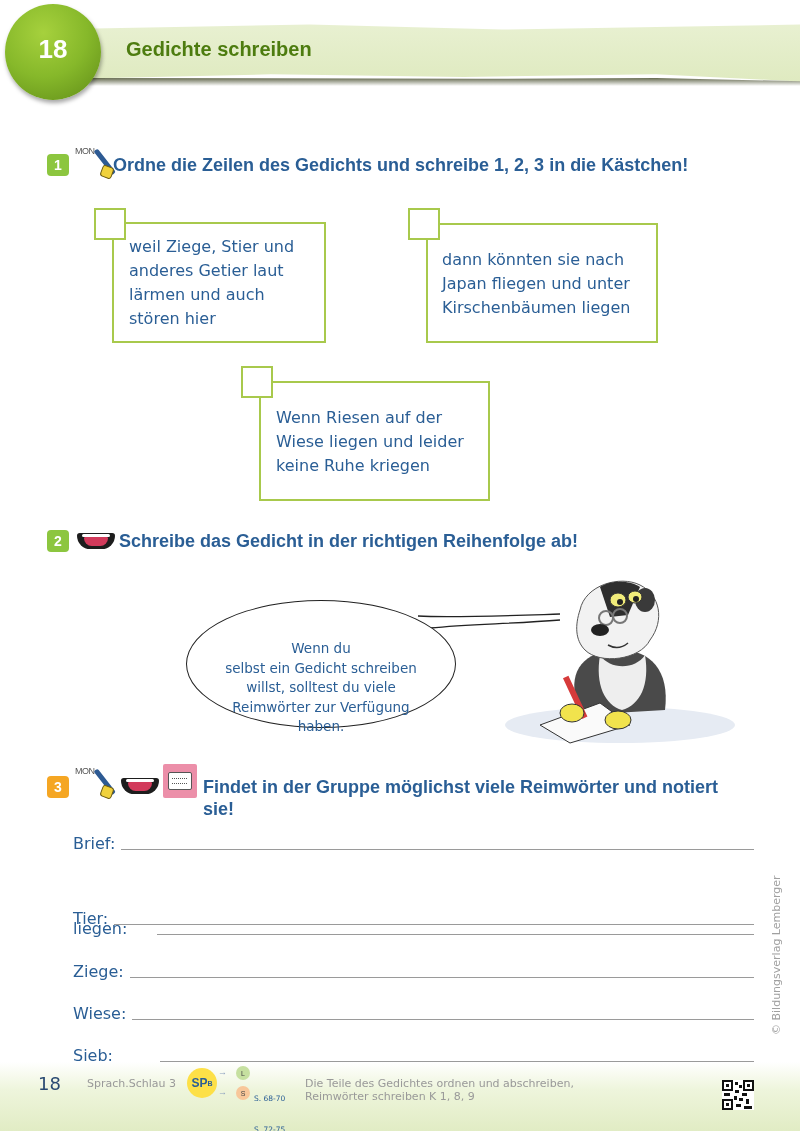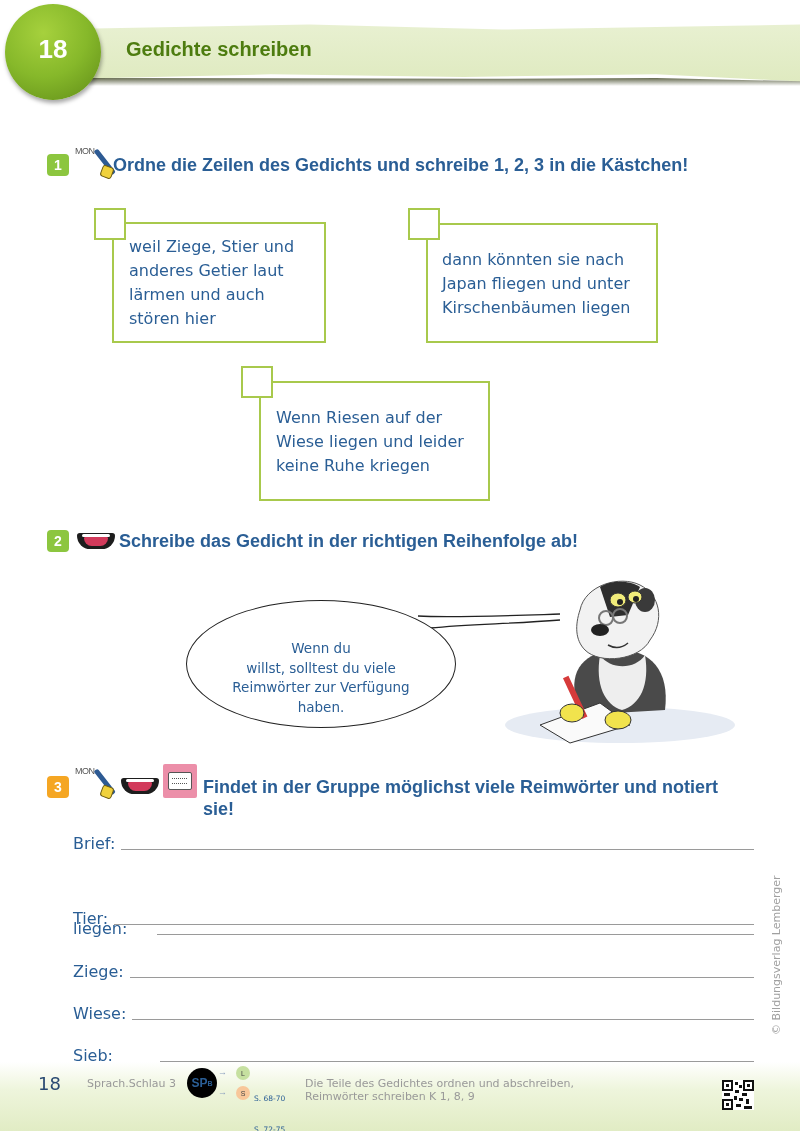--- a/index.html
+++ b/index.html
@@ -90,21 +90,21 @@
 
     
     .footer {
       position: absolute; left: 0; top: 1062px; width: 800px; height: 69px;
       background: linear-gradient(180deg, #ffffff 0%, #eef5dc 40%, #e1ecc4 100%);
     }
     .footer-page { position: absolute; left: 38px; top: 1073px; font-size: 18px; color: #2a4a72; font-family: "DejaVu Sans", sans-serif; }
     .footer-book { position: absolute; left: 87px; top: 1077px; font-size: 11px; color: #999; font-family: "DejaVu Sans", sans-serif; }
     .sp-circle {
       position: absolute; left: 187px; top: 1068px; width: 30px; height: 30px; border-radius: 50%;
-      background: #000000; display: flex; align-items: center; justify-content: center;
+      background: #fde047; display: flex; align-items: center; justify-content: center;
       font-size: 12px; font-weight: bold; color: #2a5e95;
     }
     .sp-sub { font-size: 7px; vertical-align: sub; }
     .arrow { position: absolute; font-size: 9px; color: #8da2c0; }
     .small-circle {
       position: absolute; width: 14px; height: 14px; border-radius: 50%;
       font-size: 7px; display: flex; align-items: center; justify-content: center; color: #444;
     }
     .circle-l { left: 236px; top: 1066px; background: #c6e0a0; }
     .circle-s { left: 236px; top: 1086px; background: #f8c79a; }
@@ -168,20 +168,21 @@
 </div>
 
 <svg class="bubble-tail" viewBox="0 0 160 30">
   <path d="M2 2 L 0 28" stroke="none" fill="none"></path>
   <path d="M8 6 C 40 8, 90 6, 150 4" stroke="#222" stroke-width="1.3" fill="none"></path>
   <path d="M20 18 C 60 14, 100 14, 150 10" stroke="#222" stroke-width="1.3" fill="none"></path>
 </svg>
 <div class="bubble"></div>
 <div class="bubble-text">
   <div>Wenn du</div>
+  <div>selbst ein Gedicht schreiben</div>
   <div>willst, solltest du viele</div>
   <div>Reimwörter zur Verfügung</div>
   <div>haben.</div>
 </div>
 
 <svg class="badger" viewBox="0 0 240 170">
   <ellipse cx="120" cy="150" rx="115" ry="18" fill="#e6ebf3"></ellipse>
 
   <path d="M75 120 C 70 90, 90 75, 120 75 C 150 75, 170 95, 165 135 L 80 140 Z" fill="#4a4a4a"></path>
   <path d="M100 80 C 110 95, 135 95, 145 80 C 150 110, 140 130, 122 135 C 105 130, 95 110, 100 80 Z" fill="#eeeeee"></path>

